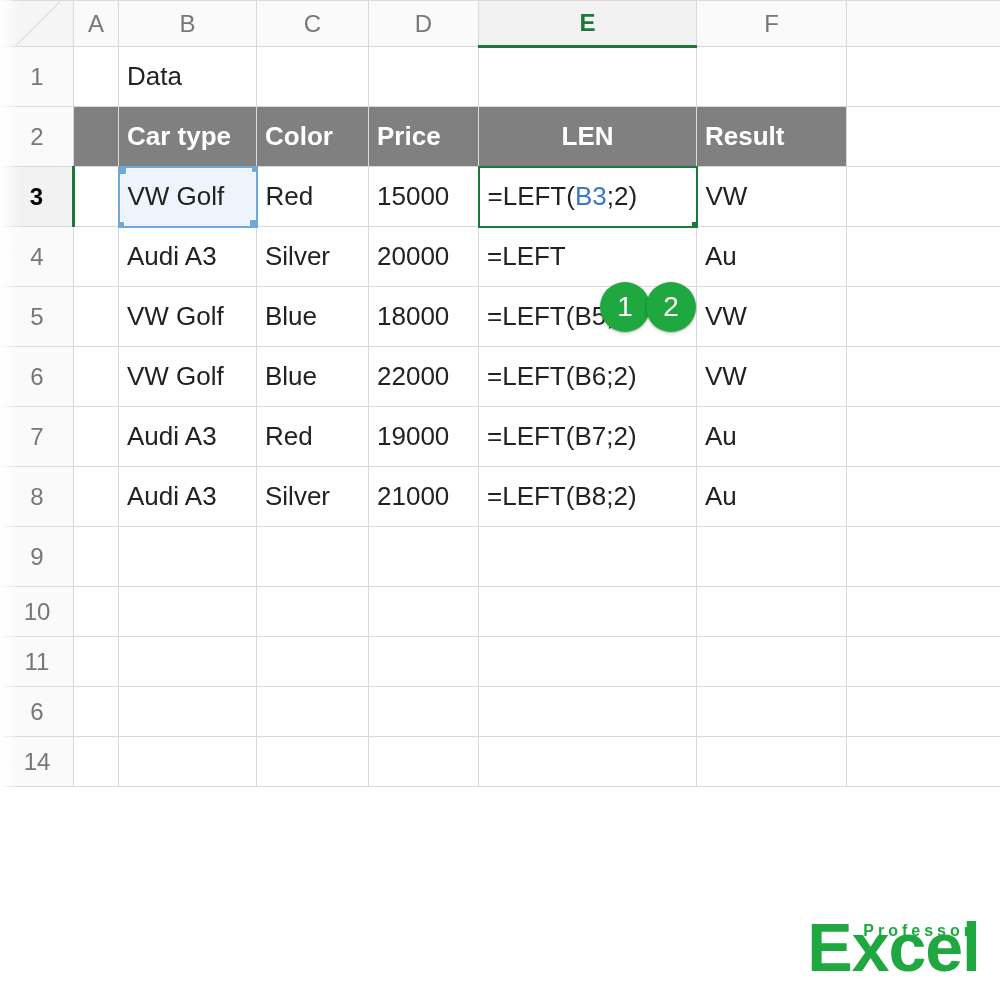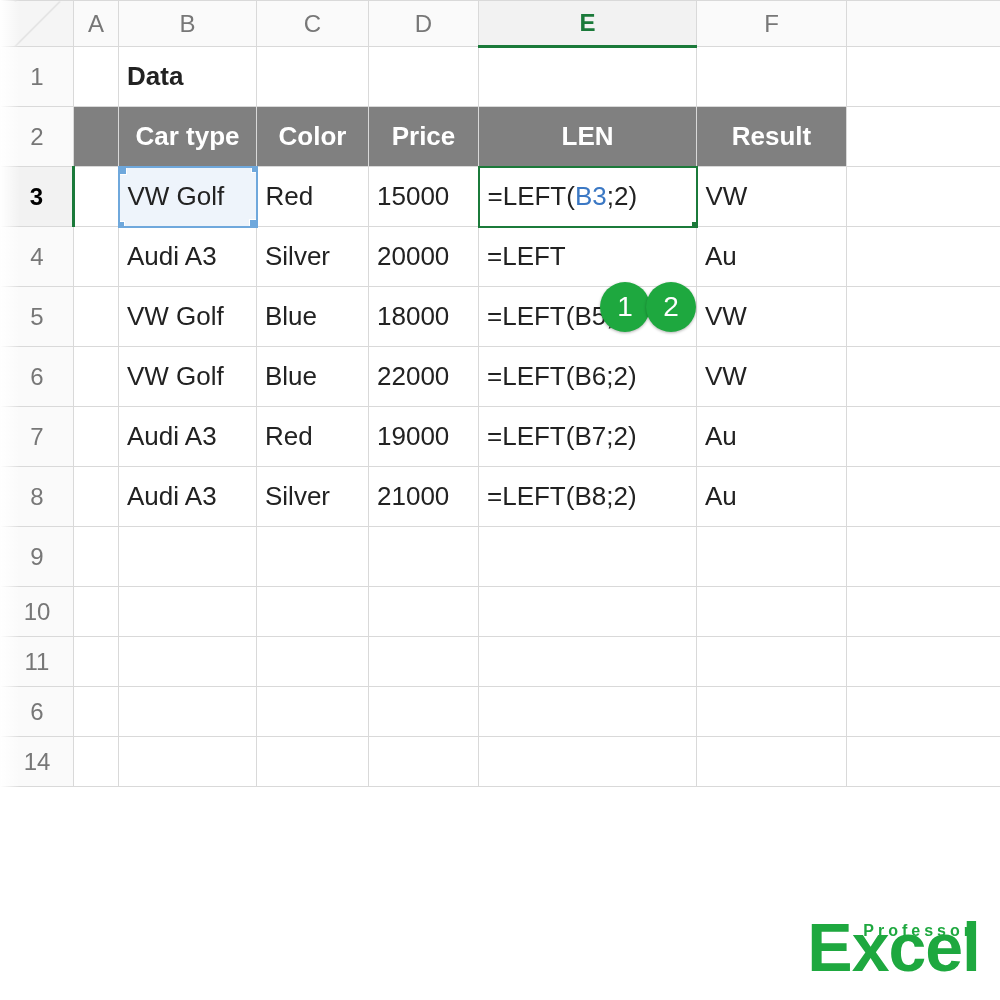--- a/index.html
+++ b/index.html
@@ -70,25 +70,24 @@
     border-right:3px solid #1b7a3a;
     background:#f2f2f2;
   }
 
   
   td.tblhdr {
     background:#808080;
     color:#fff;
     font-weight:700;
     font-size:26px;
-    text-align:center;
   }
   td.tblhdr.center { text-align:center; }
 
-  td.bold { font-weight:700; }
+  td.bold { font-weight:400; }
 
   
   td.refcell {
     border:2px solid #6fa8dc;
     background:#eef4fb;
     position:relative;
   }
   td.refcell::before, td.refcell::after,
   td.refcell span.hnd-tl, td.refcell span.hnd-br {
     content:"";

